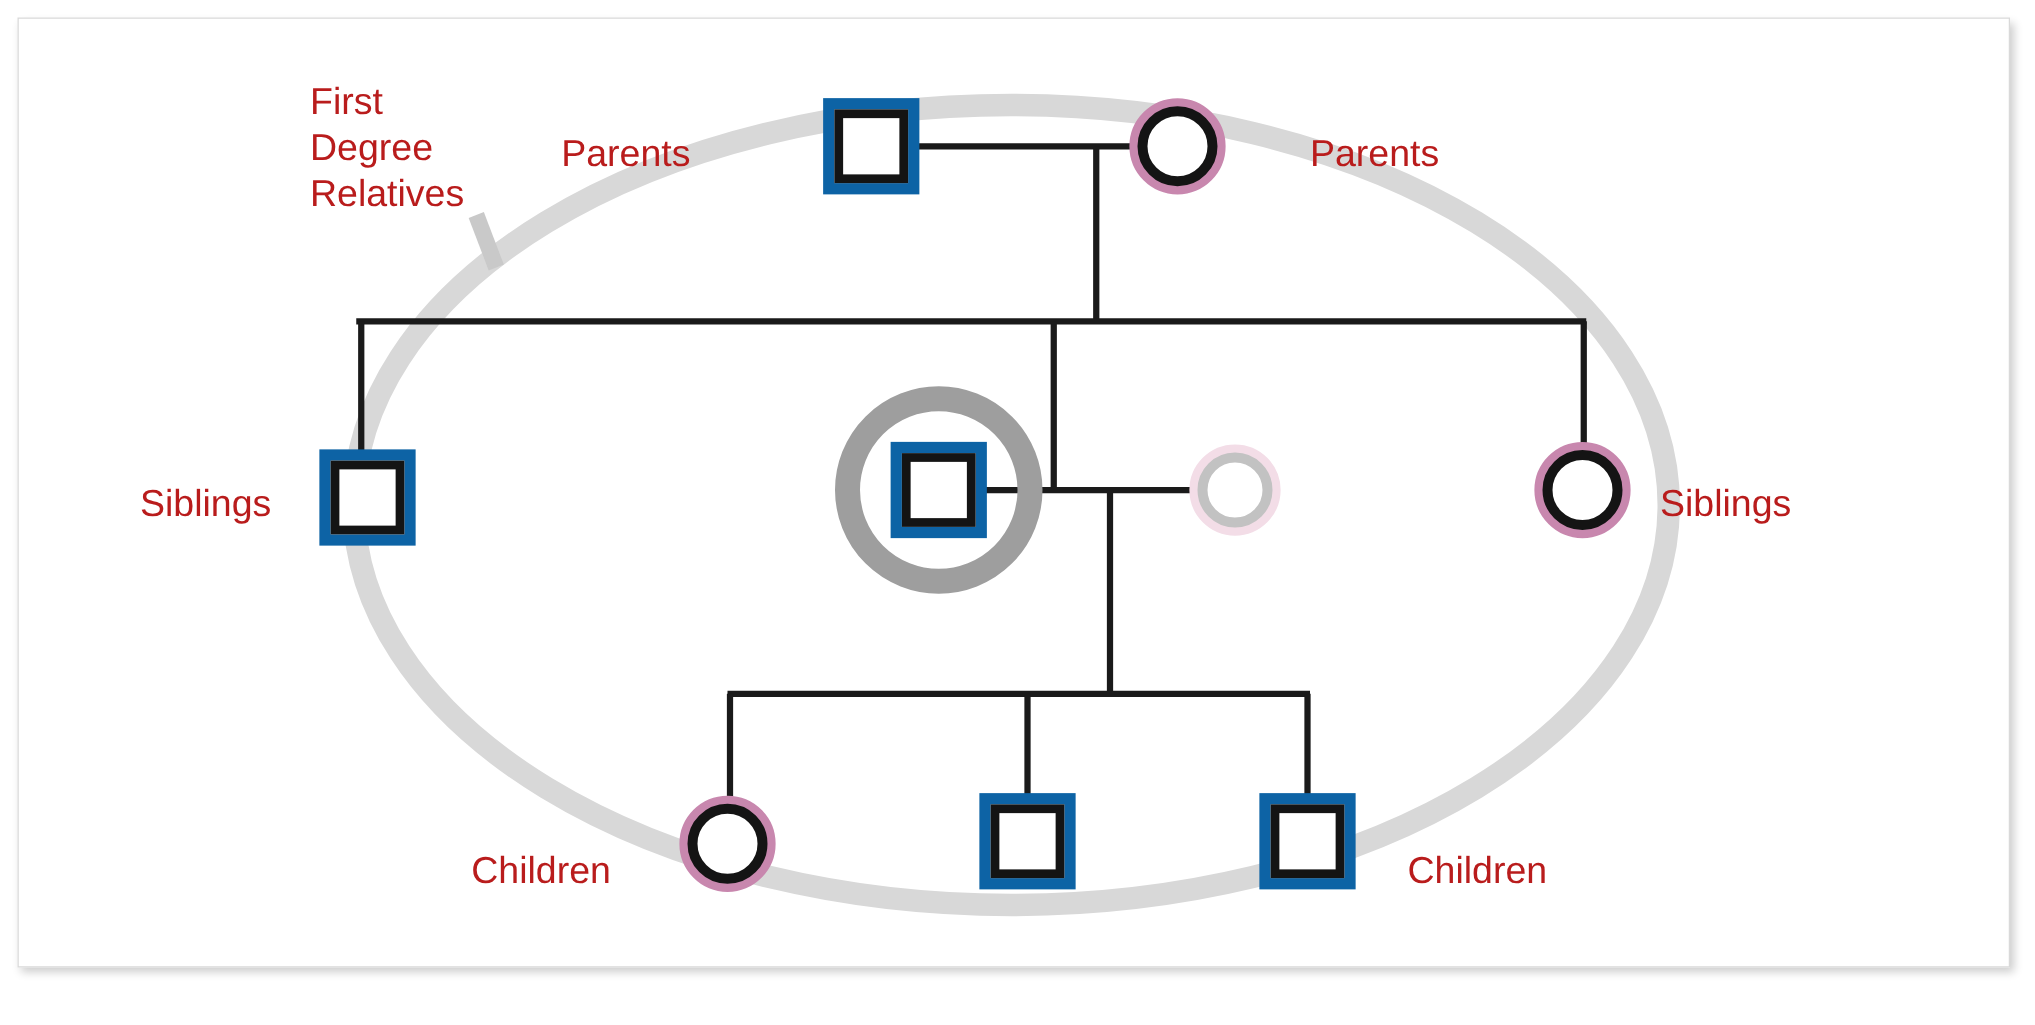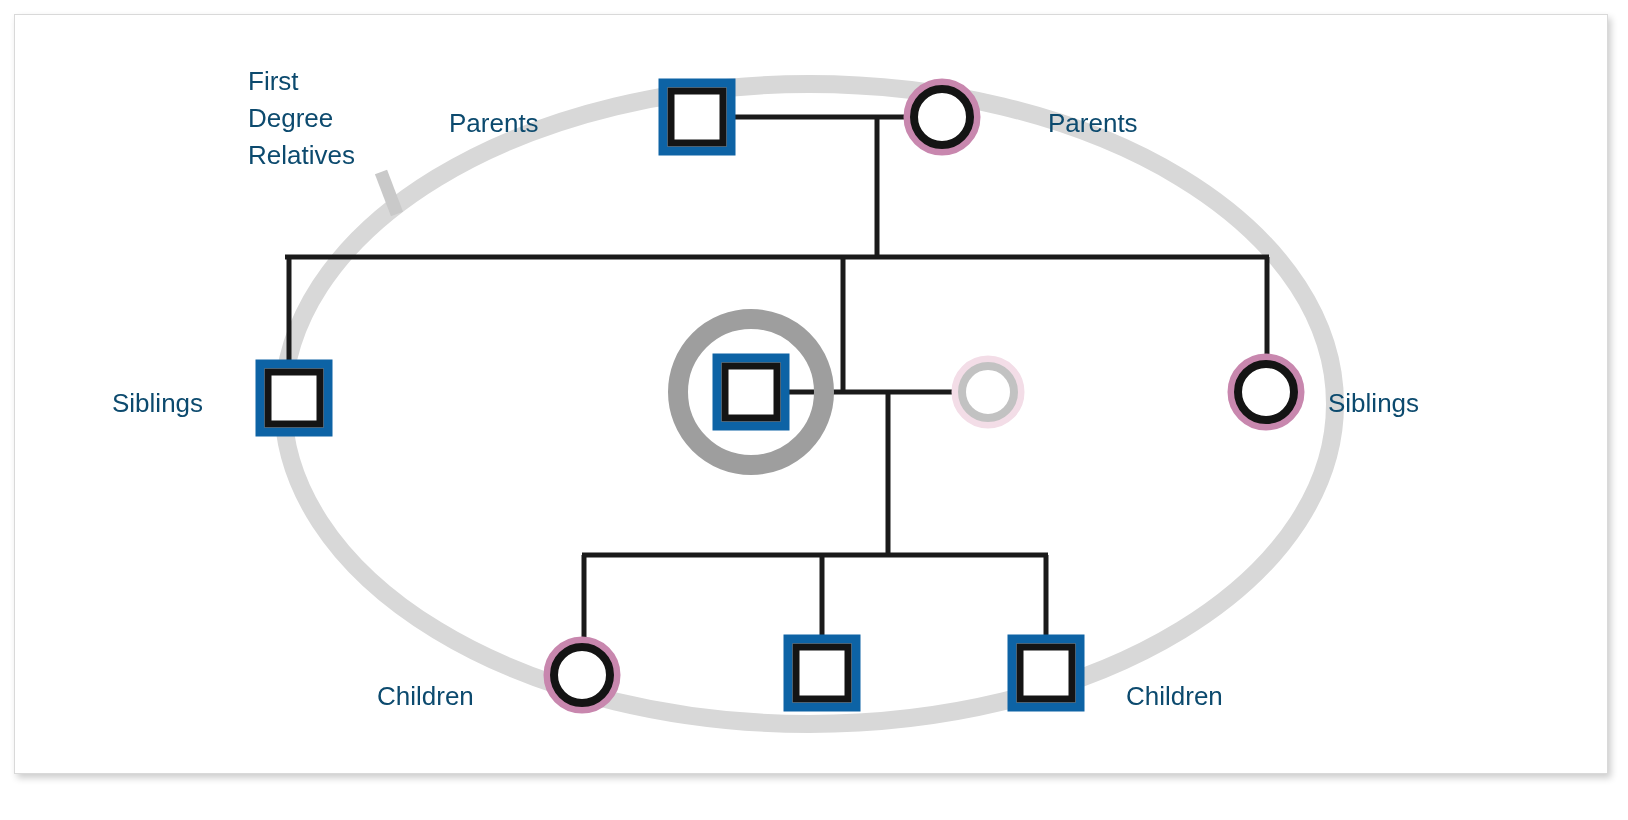--- a/index.html
+++ b/index.html
@@ -34,22 +34,22 @@
   }
   #diagram {
     position: absolute;
     left: 0;
     top: 0;
     width: 1628px;
     height: 820px;
   }
   .lbl {
     position: absolute;
-    color: #0c4a6e;
-    font-size: 26px;
+    color: #b91c1c;
+    font-size: 30px;
     line-height: 37px;
     white-space: pre;
     font-family: "Liberation Sans", sans-serif;
   }
   .lbl-multiline { white-space: pre-line; }
 </style>
 </head>
 <body>
 
 <div id="stage">

